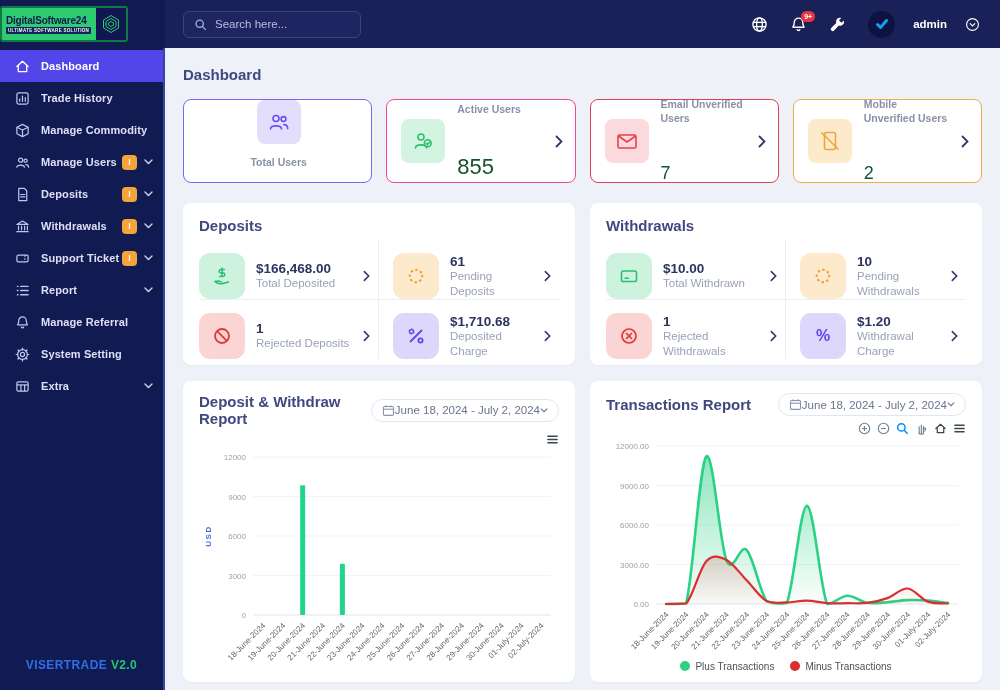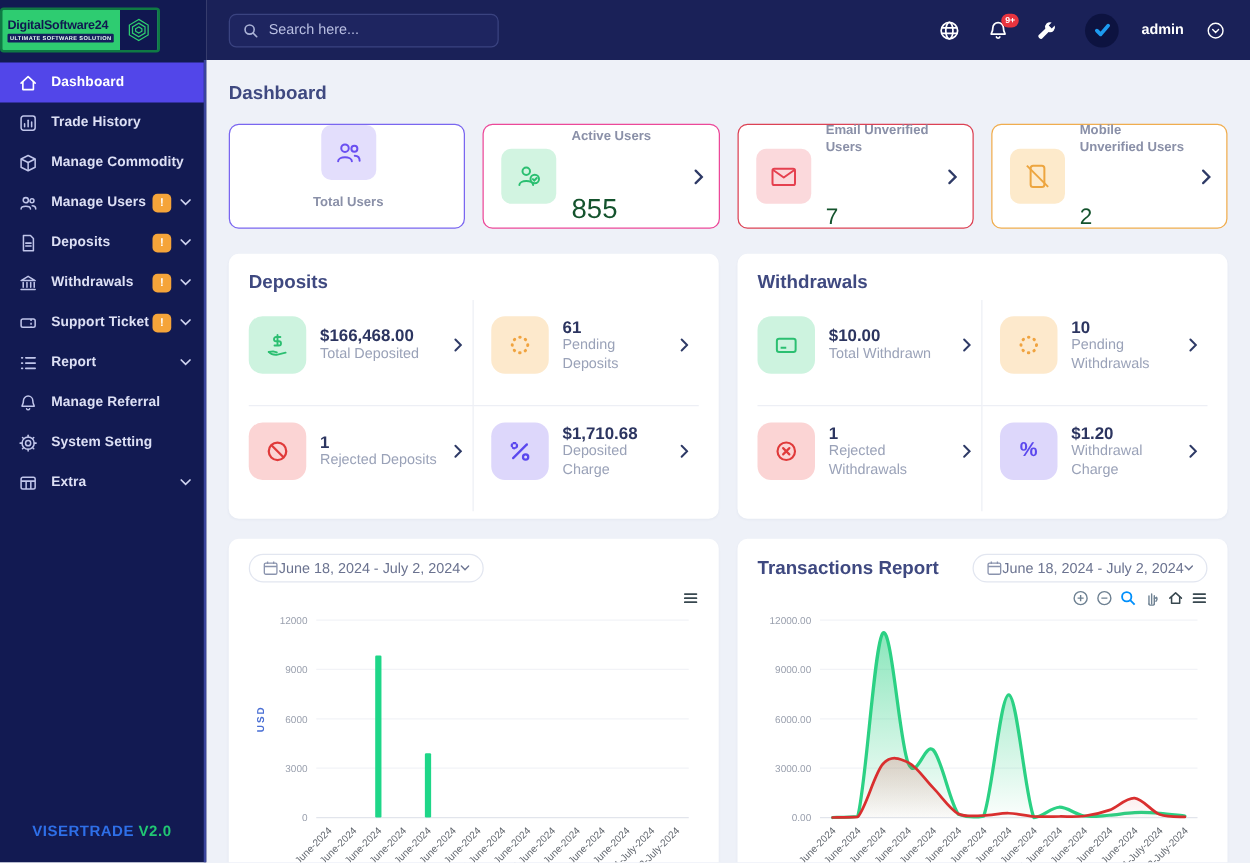--- a/index.html
+++ b/index.html
@@ -24,21 +24,21 @@
   .nav-badge { margin-left:auto; width:15px; height:15px; background:#f5a43a; border-radius:4px; color:#fff; font-size:9px; font-weight:bold; display:flex; align-items:center; justify-content:center; }
   .nav-caret { margin-left:7px; color:#cfd4f0; display:flex; }
   .nav-item:not(.has-badge) .nav-caret { margin-left:auto; }
   .side-footer { padding:14px 0 18px; text-align:center; font-size:12px; font-weight:bold; letter-spacing:0.4px; border-right:2px solid #3a459c; }
   .sf-name { color:#2e6fe8; }
   .sf-ver { color:#21c773; }
 
   
   .main-col { flex:1; display:flex; flex-direction:column; min-width:0; }
   .topbar { height:48px; background:#1a2158; display:flex; align-items:center; padding:0 20px 0 18px; flex-shrink:0; }
-  .search-box { width:216px; height:27px; border:1px solid #3a4380; border-radius:6px; display:flex; align-items:center; padding:0 10px; gap:8px; background:#1e2560; }
+  .search-box { width:178px; height:27px; border:1px solid #3a4380; border-radius:6px; display:flex; align-items:center; padding:0 10px; gap:8px; background:#1e2560; }
   .search-box input { background:transparent; border:none; outline:none; color:#cdd2ee; font-size:11.5px; font-family:inherit; width:100%; }
   .search-box input::placeholder { color:#b9bfe2; }
   .top-right { margin-left:auto; display:flex; align-items:center; gap:22px; }
   .tico { color:#ffffff; display:flex; position:relative; cursor:pointer; }
   .bell-badge { position:absolute; top:-5px; right:-8px; background:#e8343f; color:#fff; font-size:7px; font-weight:bold; border-radius:7px; padding:2px 3px; line-height:1; }
   .admin-chip { display:flex; align-items:center; gap:18px; cursor:pointer; }
   .avatar { width:27px; height:27px; border-radius:50%; background:#0d1340; display:flex; align-items:center; justify-content:center; }
   .admin-name { color:#fff; font-size:11.5px; font-weight:bold; }
 
   
@@ -54,21 +54,21 @@
   .c-purple { border:1px solid #7a66f0;flex-direction:column; } .c-purple .card-icon { background:#e3defc; color:#6a4ff1; }
   .c-green  { border:1px solid #ec4899;justify-content:space-between; } .c-green  .card-icon { background:#d2f4e1; color:#2bbf71; }
   .c-red    { border:1px solid #dc4254; } .c-red    .card-icon { background:#fbd9dc; color:#e5404f; }
   .c-orange { border:1px solid #f0ad4e; } .c-orange .card-icon { background:#fdeacb; color:#eda53f; }
   .chev { margin-left:auto; color:#2e3a66; display:flex; cursor:pointer; }
 
   .panel-row { display:grid; grid-template-columns:1fr 1fr; gap:15px; margin-top:20px; }
   .panel { background:#fff; border-radius:8px; padding:14px 16px 6px; box-shadow:0 1px 2px rgba(30,40,90,0.04); }
   .panel-title { font-size:15px; font-weight:bold; color:#3f4980; }
   .tile-grid { display:grid; grid-template-columns:1fr 1fr; margin-top:6px; }
-  .tile { display:flex; align-items:center; gap:11px; padding:13px 8px 25px 4px; cursor:pointer; }
+  .tile { display:flex; align-items:center; gap:11px; padding:13px 8px 0 4px; cursor:pointer; }
   .tile:nth-child(odd) { border-right:1px solid #edeff5; padding-left:0; }
   .tile:nth-child(even) { padding-left:14px; }
   .tile:nth-child(-n+2) { border-bottom:1px solid #edeff5; }
   .tile-icon { width:46px; height:46px; border-radius:11px; display:flex; align-items:center; justify-content:center; flex-shrink:0; font-weight:bold; }
   .t-green  { background:#cdf3df; color:#2bbf71; }
   .t-orange { background:#fde9cc; color:#f0a33f; }
   .t-red    { background:#fbd4d4; color:#e03a3a; }
   .t-purple { background:#ddd7fb; color:#5b48ee; }
   .tile-value { font-size:13.5px; font-weight:bold; color:#2c3560; }
   .tile-label { font-size:11.5px; color:#9aa2b8; line-height:1.25; max-width:118px; }
@@ -548,20 +548,21 @@
                   </svg>
                 </span>
             </div>
           </div>
         </section>
       </div>
 
       <div class="chart-row">
         <section class="panel chart-panel">
           <div class="chart-head">
+            <div class="panel-title">Deposit &amp; Withdraw Report</div>
             <div class="date-select">
               <span style="display:flex;">
                   <svg width="13" height="13" viewBox="0 0 16 16" fill="none" stroke="#8a93ad" stroke-width="1.3">
                     <rect x="1.8" y="3" width="12.4" height="11" rx="1.5"></rect>
                     <path d="M1.8 6.4 H14.2"></path>
                     <path d="M5 1.5 V4"></path>
                     <path d="M11 1.5 V4"></path>
                   </svg>
                 </span>
               <span class="date-text">June 18, 2024 - July 2, 2024</span>

